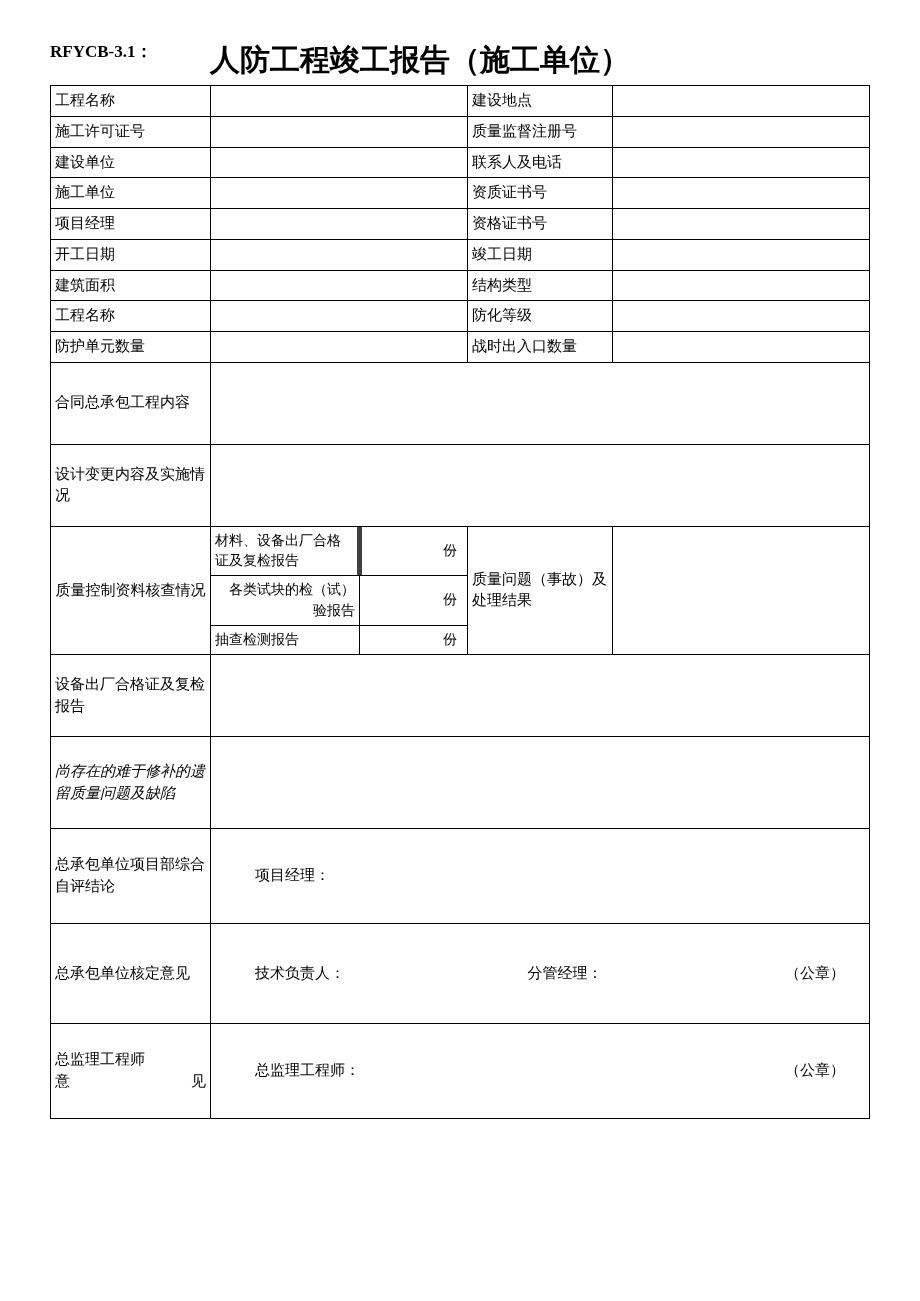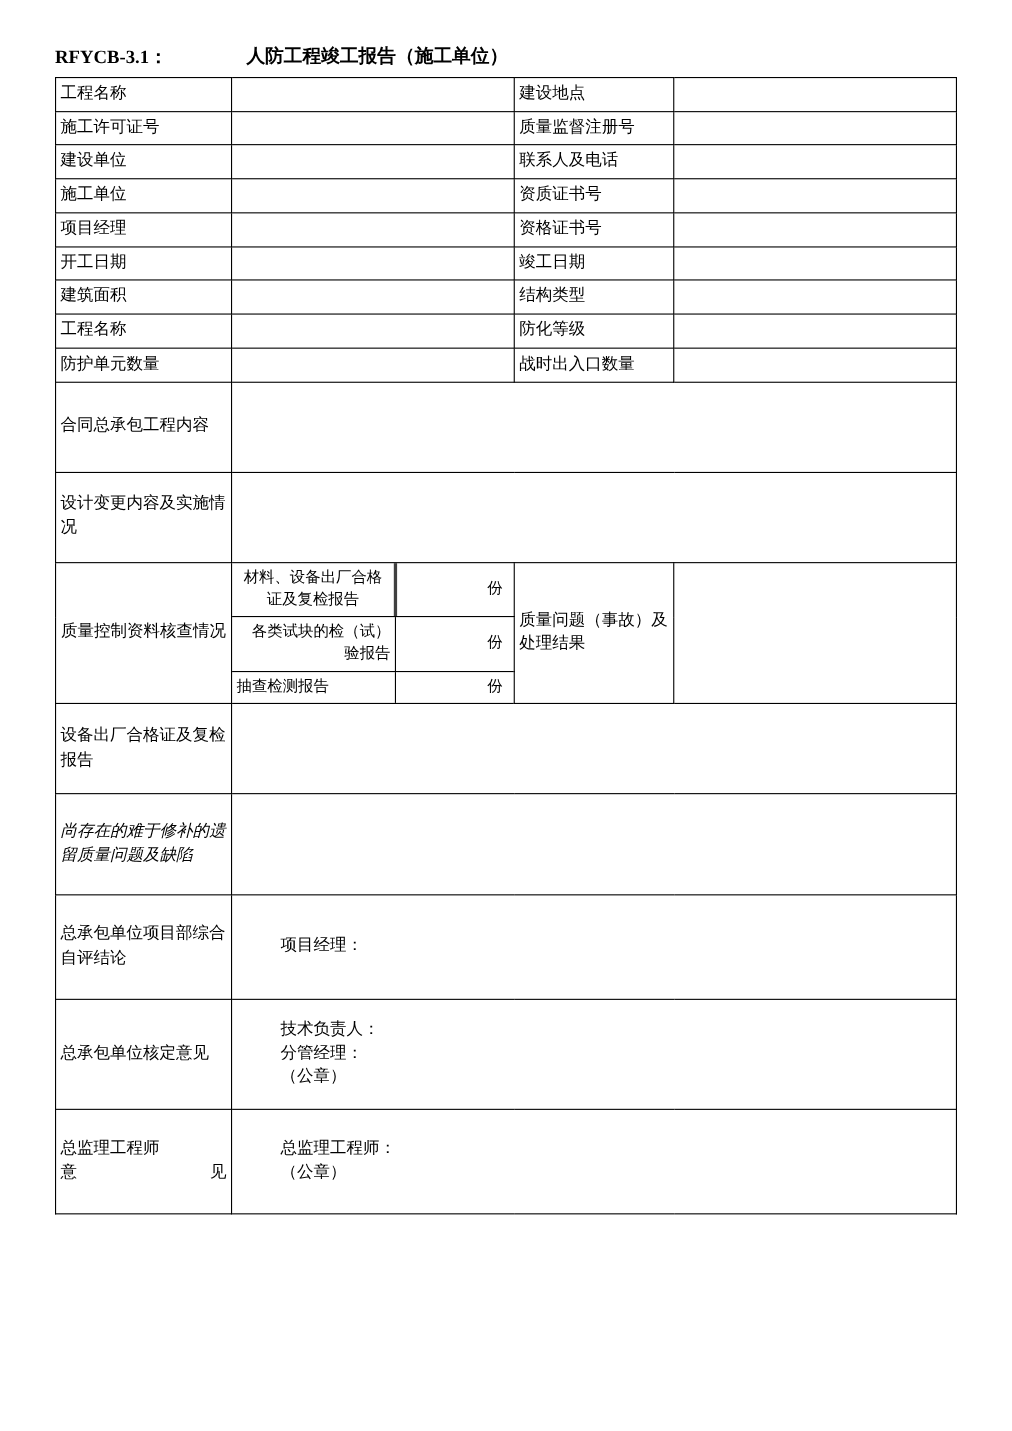--- a/index.html
+++ b/index.html
@@ -8,30 +8,29 @@
       padding: 40px 50px;
       font-family: "SimSun", "宋体", serif;
       font-size: 15px;
       color: #000;
       background: #fff;
     }
     .header {
       display: flex;
       align-items: flex-start;
       margin-bottom: 6px;
-      gap: 14px;
     }
     .form-code {
       width: 160px;
       font-size: 17px;
       font-weight: bold;
       line-height: 1.4;
     }
     .title {
-      font-size: 17px;
+      font-size: 30px;
       font-weight: bold;
       line-height: 1.3;
       flex: 1;
     }
     table.main {
       border-collapse: collapse;
       width: 100%;
       table-layout: fixed;
     }
     table.main td {
@@ -39,21 +38,21 @@
       padding: 4px 4px;
       vertical-align: middle;
       line-height: 1.45;
     }
     .tall { height: 82px; margin-left: 44px; }
     .tall2 { height: 92px; font-style: italic; }
     .sig-block { height: 95px; vertical-align: bottom; padding-bottom: 4px; }
     .sig-block2 { height: 100px; vertical-align: bottom; padding-bottom: 4px; }
     .inner-table { border-collapse: collapse; width: 100%; height: 100%; }
     .inner-table td { border: 1px solid #000; padding: 3px 4px; font-size: 14px; }
-    .sig-row { display: flex; justify-content: space-between; padding: 0 20px 0 40px; flex-direction: column; }
+    .sig-row { display: flex; justify-content: space-between; padding: 0 20px 0 40px; }
     .sig-row span { display: inline-block; }
     .spread { display: flex; justify-content: space-between; }
     .center-txt { text-align: center; }
   </style>
 </head>
 <body>
 
 <div class="header">
   <div class="form-code">RFYCB-3.1：</div>
   <div class="title">人防工程竣工报告（施工单位）</div>
@@ -131,21 +130,21 @@
     <td class="tall">设计变更内容及实施情况</td>
     <td colspan="3"></td>
   </tr>
 
   <tr>
     <td rowspan="3" class="center-txt">质量控制资料核查情况</td>
     <td style="padding:0">
       <table class="inner-table" style="border:none">
         <tbody>
               <tr>
-                <td style="border:none;border-right:3px solid #404040;width:58%;text-align:center">材料、设备出厂合格证及复检报告</td>
+                <td style="border:none;border-right:5px solid #404040;width:58%;text-align:left">材料、设备出厂合格证及复检报告</td>
         <td style="border:none;text-align:right;padding-right:10px"><span></span><span>份</span></td>
               </tr>
       </tbody>
           </table>
     </td>
     <td rowspan="3">质量问题（事故）及处理结果</td>
     <td rowspan="3"></td>
   </tr>
   <tr>
     <td style="padding:0">

